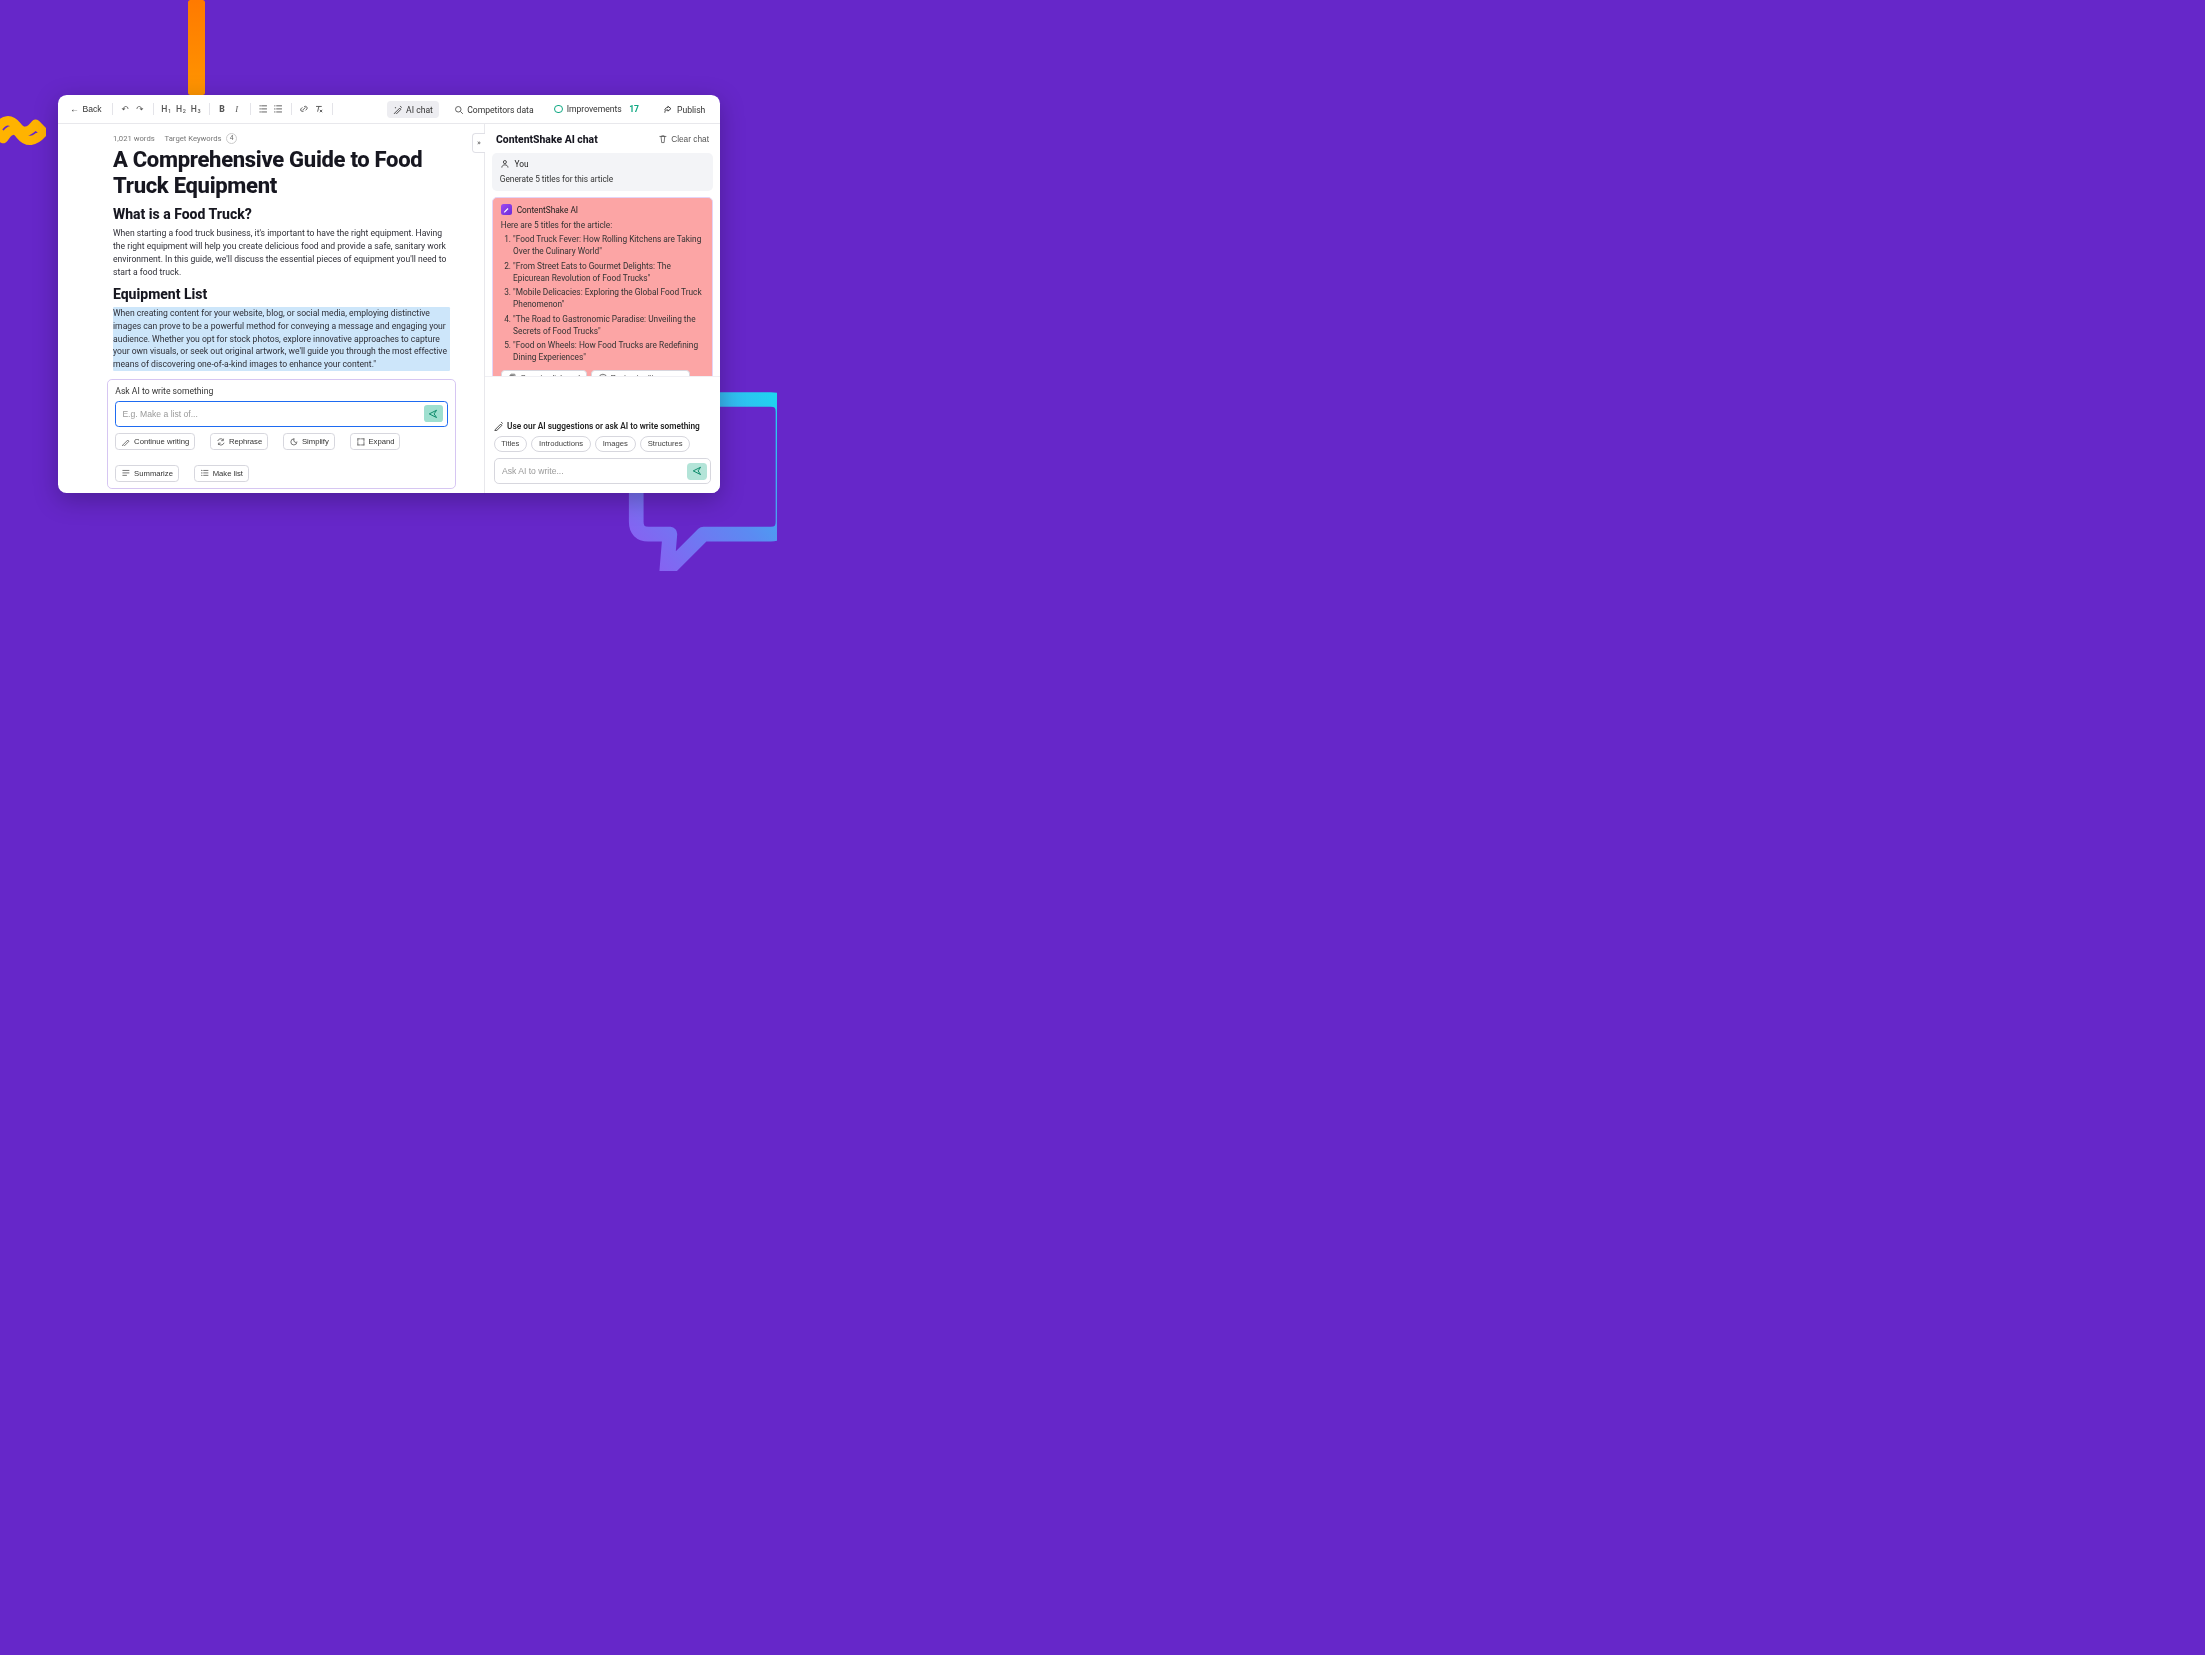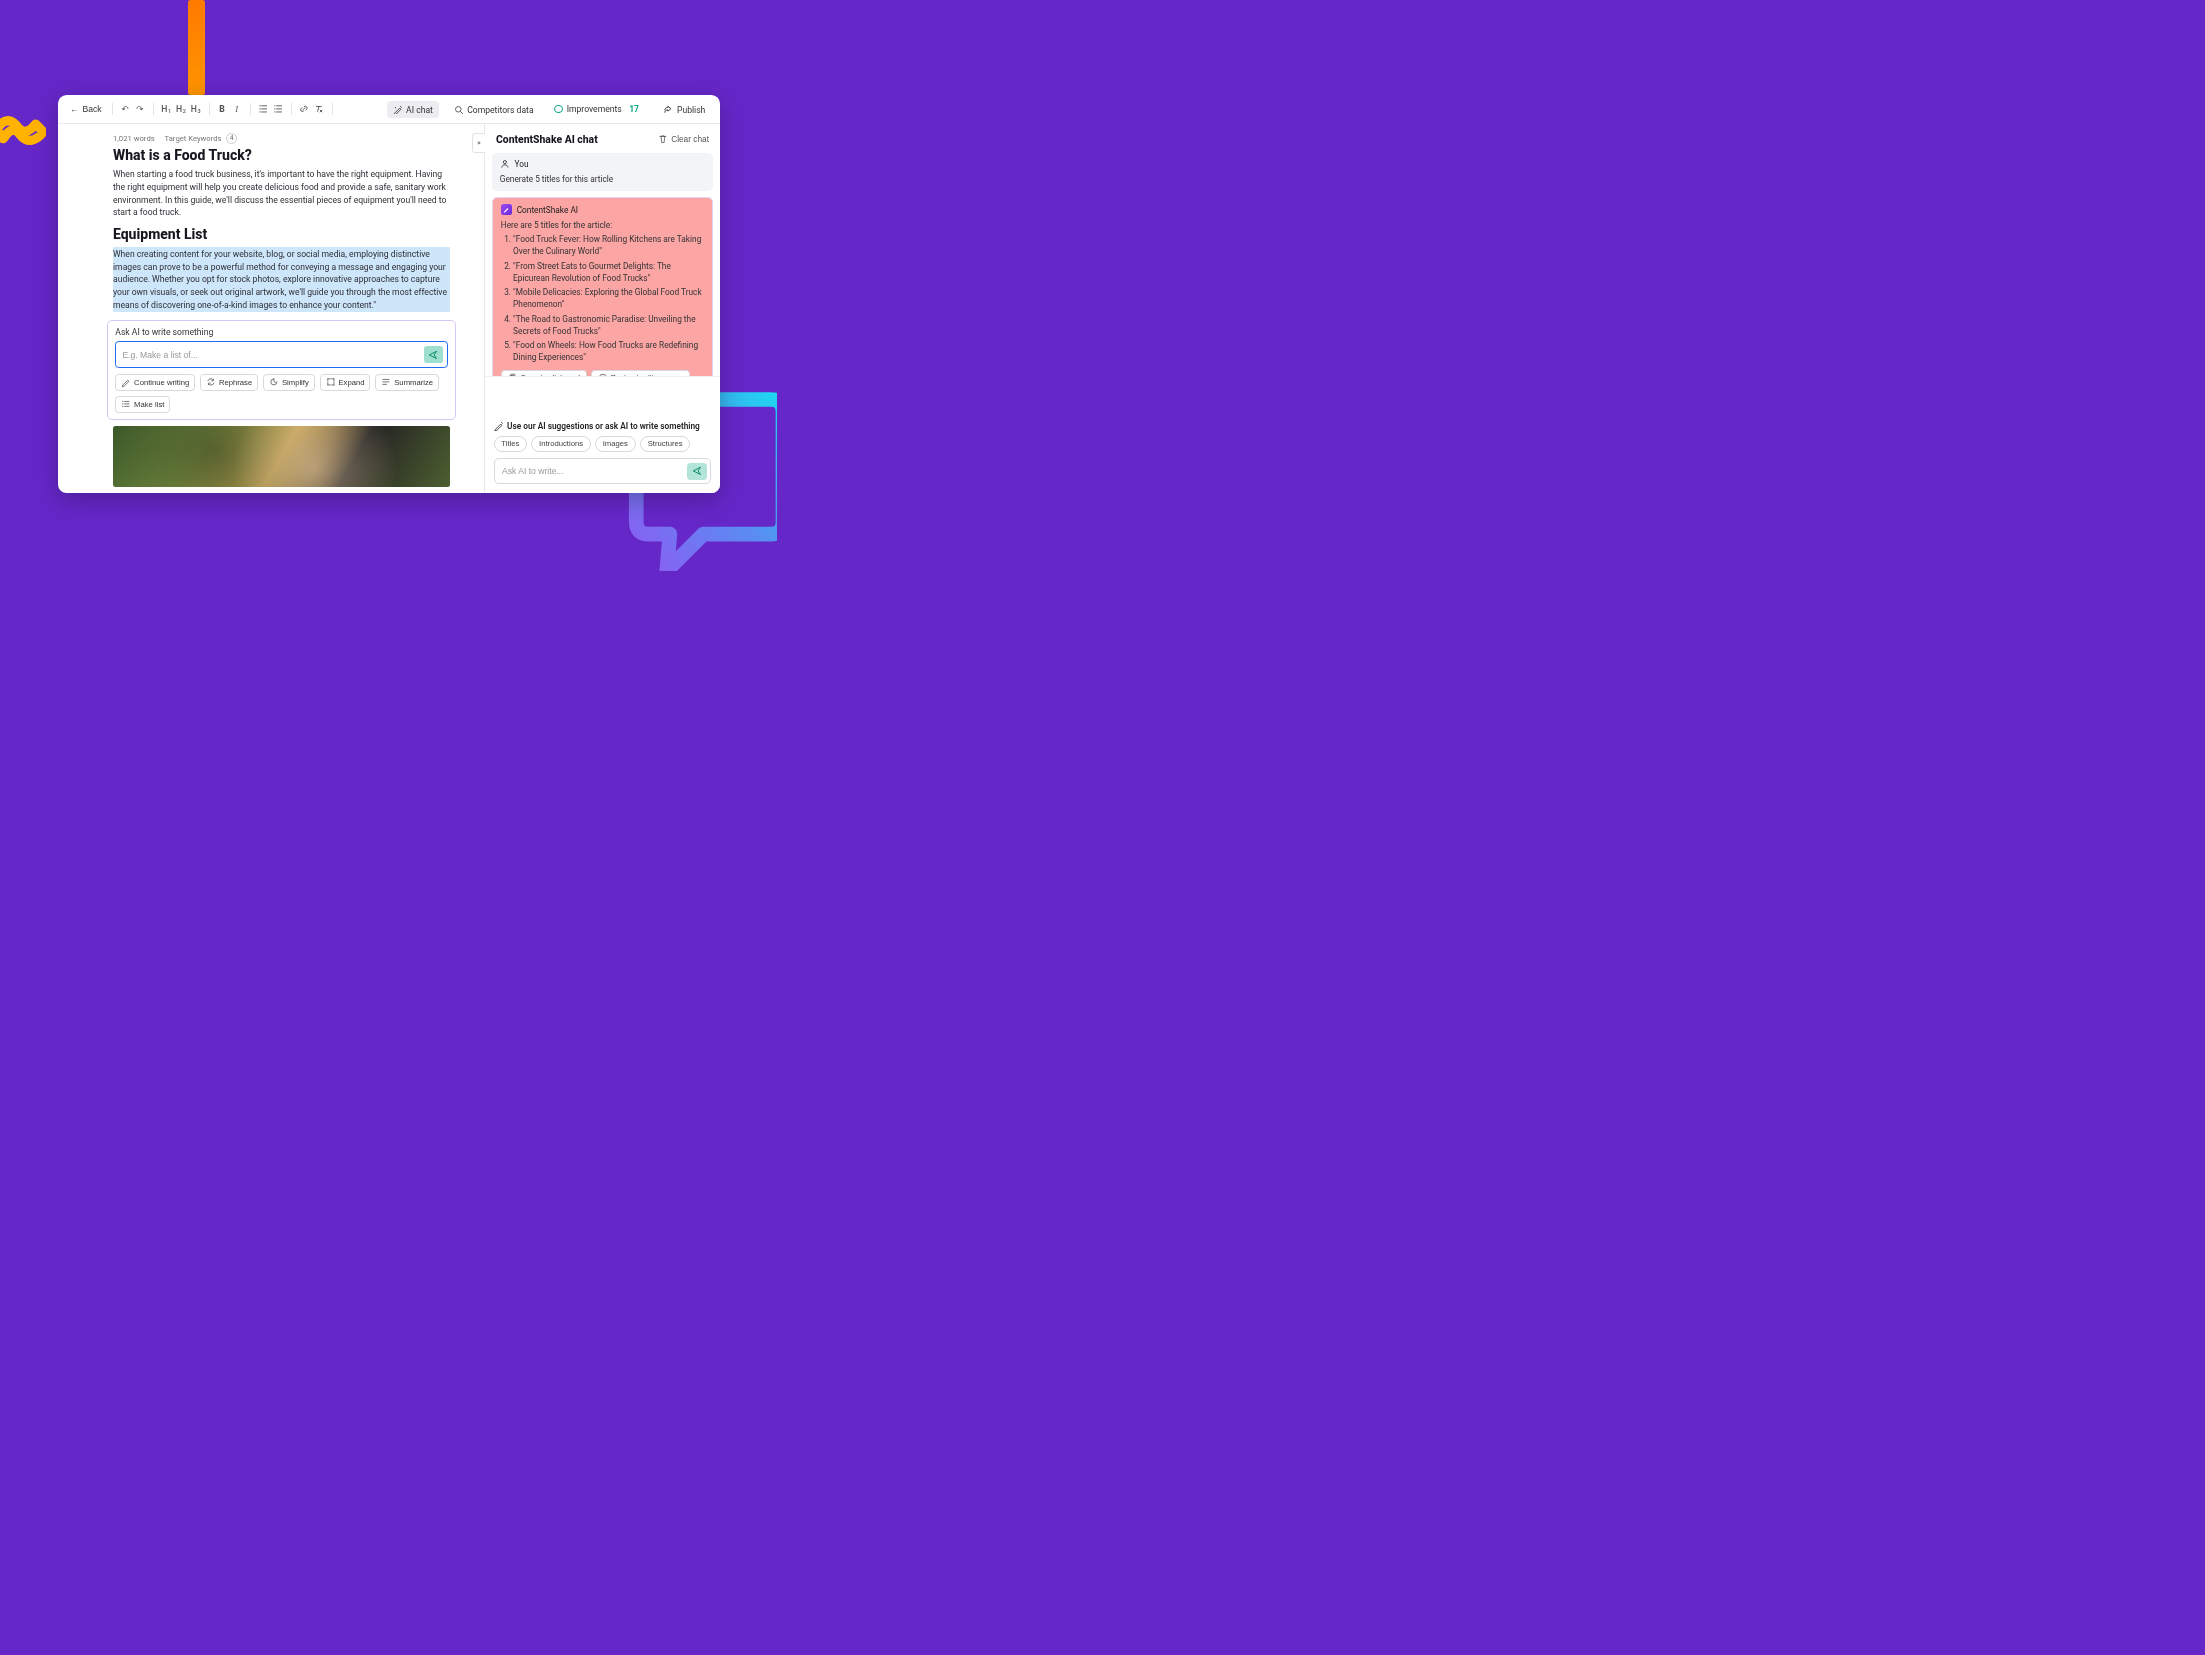--- a/index.html
+++ b/index.html
@@ -139,21 +139,21 @@
     color:#333;
   }
   .ai-input::placeholder { color:#999; }
   .send-btn {
     width:19.6px; height:17px; border-radius:3.1px;
     background:#9EDFCF; border:none;
     display:flex; align-items:center; justify-content:center;
     cursor:pointer;
   }
   .ai-chips {
-    display:flex; gap:5px; margin-top:6.1px; flex-wrap:wrap;
+    display:flex; gap:15px; margin-top:6.1px; flex-wrap:wrap;
   }
   .chip {
     display:flex; align-items:center; gap:3.1px;
     border:0.6px solid #d7d7de; border-radius:3.7px;
     padding:2.5px 4.9px; font-size:7.7px; color:#333;
     cursor:pointer; background:#fff;
   }
   .doc-image {
     width:100%; height:61px;
     background: linear-gradient(120deg, #3b5a2a 0%, #7a9443 25%, #d9b05a 50%, #222 70%, #4d5f30 100%);
@@ -364,20 +364,21 @@
   <div class="main-split">
 
     <div class="editor-pane">
       <div class="meta-row">
         <span>1,021 words</span>
         <span>
           <span>Target Keywords</span>
           <span class="kw-badge">4</span>
         </span>
       </div>
+      <h1 class="doc-title">A Comprehensive Guide to Food Truck Equipment</h1>
       <h2 class="doc-h2">What is a Food Truck?</h2>
       <p class="doc-p">When starting a food truck business, it's important to have the right equipment. Having the right equipment will help you create delicious food and provide a safe, sanitary work environment. In this guide, we'll discuss the essential pieces of equipment you'll need to start a food truck.</p>
       <h2 class="doc-h2">Equipment List</h2>
       <p class="doc-p highlight">When creating content for your website, blog, or social media, employing distinctive images can prove to be a powerful method for conveying a message and engaging your audience. Whether you opt for stock photos, explore innovative approaches to capture your own visuals, or seek out original artwork, we'll guide you through the most effective means of discovering one-of-a-kind images to enhance your content."</p>
 
       <div class="ai-inline-panel">
         <div class="ai-inline-label">Ask AI to write something</div>
         <div class="ai-input-wrap">
           <input class="ai-input" placeholder="E.g. Make a list of..." style="">
           <button class="send-btn">

